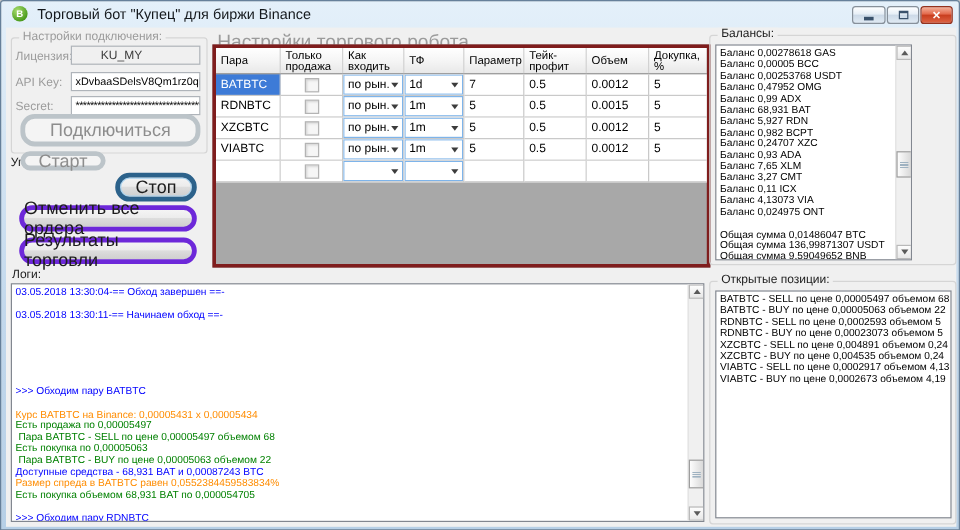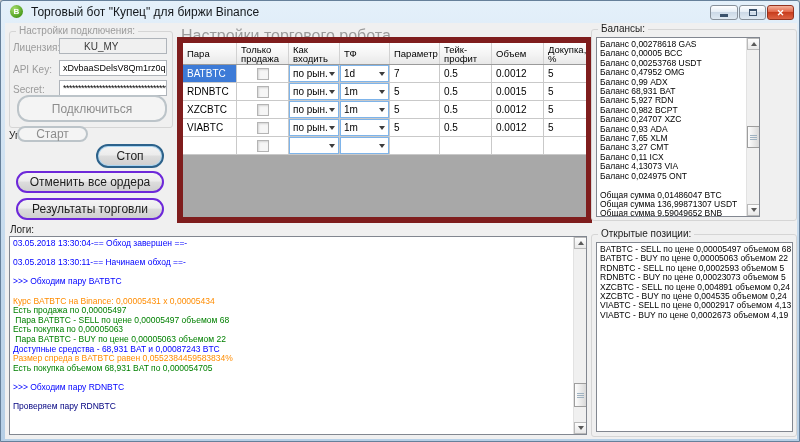--- a/index.html
+++ b/index.html
@@ -25,28 +25,28 @@
   .client{position:absolute;left:4px;top:22px;width:792px;height:416px;background:#f0f0f0;}
   .abs{position:absolute;box-sizing:border-box;}
   .groupbox{position:absolute;border:1px solid #d5d5d5;border-radius:3px;box-sizing:border-box;}
   .gb-label{position:absolute;top:-7px;left:6px;background:#f0f0f0;padding:0 3px;font-size:10px;line-height:12px;white-space:nowrap;}
   .lbl-gray{color:#9b9b9b;}
   .lbl-dark{color:#1d1d1d;}
   .field-label{position:absolute;font-size:10px;color:#9b9b9b;white-space:nowrap;}
   .input{position:absolute;box-sizing:border-box;border:1px solid #afb4ba;background:#fff;
     font-size:10px;color:#000;padding:0 3px;display:flex;align-items:center;overflow:hidden;white-space:nowrap;}
   .input.ro{background:#f0f0f0;color:#3a3a3a;padding-left:24px;}
-  .btn{position:absolute;box-sizing:border-box;border:2px solid #6d28d9;border-radius:12px;
+  .btn{position:absolute;box-sizing:border-box;border:4px solid #6d28d9;border-radius:12px;
     background:linear-gradient(#f4f4f4,#ececec 45%,#dddddd 50%,#cfcfcf);
-    font-size:12px;color:#1d1d1d;display:flex;align-items:center;justify-content:center;cursor:default;}
+    font-size:15px;color:#1d1d1d;display:flex;align-items:center;justify-content:center;cursor:default;}
   .btn.disabled{border-color:#bcc4c9;background:#f4f4f4;color:#8d8d8d;}
   .btn.focused{border-color:#2c628b;box-shadow:inset 0 0 0 1px #a9d4f1;}
   
   .tbl{position:absolute;left:172px;top:14px;width:415px;height:186px;background:#a8a8a8;
-    border:6px solid #7f1d1d;box-sizing:border-box;overflow:hidden;}
+    border:3px solid #7f1d1d;box-sizing:border-box;overflow:hidden;}
   .grid-row{display:grid;grid-template-columns:54px 52px 51px 50px 50px 52px 52px 52px;}
   .th-row{height:21px;background:linear-gradient(#ffffff,#f4f4f4 55%,#e8e8e8);border-bottom:1px solid #9a9a9a;}
   .th{font-size:9.5px;line-height:9.5px;padding:1px 1px 0 4px;border-right:1px solid #d2d2d2;
     display:flex;align-items:center;color:#000;overflow:hidden;box-sizing:border-box;}
   .td{height:18px;background:#fff;border-right:1px solid #c9c9c9;border-bottom:1px solid #c9c9c9;
     font-size:10px;color:#000;display:flex;align-items:center;padding-left:4px;box-sizing:border-box;overflow:hidden;}
   .td.center{justify-content:center;padding:0;}
   .td.nopad{padding:0;}
   .td.selected{background:#3d7bd7;color:#fff;}
   .cb{width:12px;height:12px;background:#f6f6f6;border:1px solid #b4b4b4;box-shadow:inset 1px 1px 2px rgba(0,0,0,.14);box-sizing:border-box;}
@@ -237,21 +237,21 @@
       </div>
     </div>
 
     <div class="abs lbl-dark" style="left:5px;top:201px;font-size:10px;">Логи:</div>
     <div class="listbox" style="left:4px;top:213px;width:578px;height:199px;">
       <div id="logs-lines" style="position:absolute;left:2px;top:2px;right:15px;">
           <div class="log-line" style="color: rgb(0, 0, 255);">03.05.2018 13:30:04-== Обход завершен ==-</div>
           <div class="log-line" style="color: rgb(0, 0, 255);">&nbsp;</div>
           <div class="log-line" style="color: rgb(0, 0, 255);">03.05.2018 13:30:11-== Начинаем обход ==-</div>
           <div class="log-line" style="color: rgb(0, 0, 255);">&nbsp;</div>
-          <div class="log-line" style="color: rgb(0, 0, 255);">&gt;&gt;&gt; Обходим пару BATBTC</div>
+          <div class="log-line" style="color: rgb(0, 0, 255); margin-top: 44px;">&gt;&gt;&gt; Обходим пару BATBTC</div>
           <div class="log-line" style="color: rgb(0, 0, 255);">&nbsp;</div>
           <div class="log-line" style="color: rgb(255, 140, 0);">Курс BATBTC на Binance: 0,00005431 x 0,00005434</div>
           <div class="log-line" style="color: rgb(0, 128, 0);">Есть продажа по 0,00005497</div>
           <div class="log-line" style="color: rgb(0, 128, 0);"> Пара BATBTC - SELL по цене 0,00005497 объемом 68</div>
           <div class="log-line" style="color: rgb(0, 128, 0);">Есть покупка по 0,00005063</div>
           <div class="log-line" style="color: rgb(0, 128, 0);"> Пара BATBTC - BUY по цене 0,00005063 объемом 22</div>
           <div class="log-line" style="color: rgb(0, 0, 255);">Доступные средства - 68,931 BAT и 0,00087243 BTC</div>
           <div class="log-line" style="color: rgb(255, 140, 0);">Размер спреда в BATBTC равен 0,0552384459583834%</div>
           <div class="log-line" style="color: rgb(0, 128, 0);">Есть покупка объемом 68,931 BAT по 0,000054705</div>
           <div class="log-line" style="color: rgb(0, 0, 255);">&nbsp;</div>

